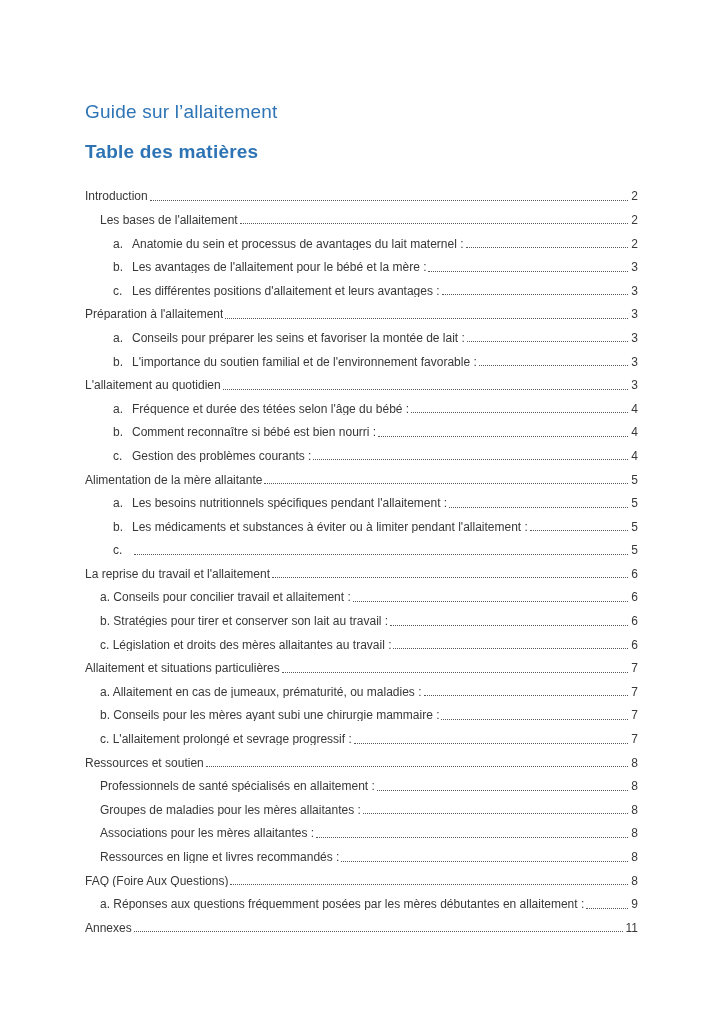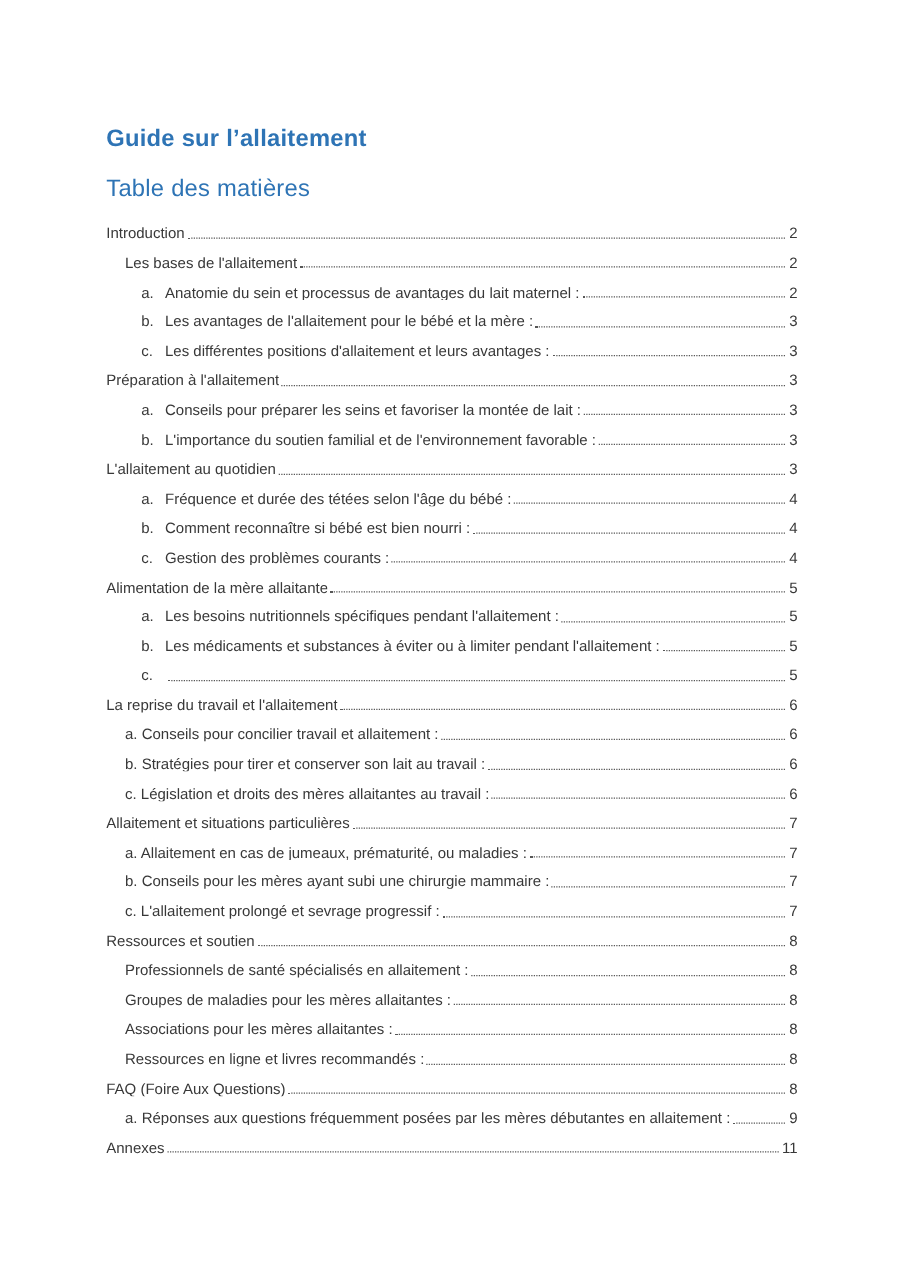--- a/index.html
+++ b/index.html
@@ -9,29 +9,29 @@
     font-family:"Liberation Sans", sans-serif;
     color:var(--ink);
   }
   .page {
     box-sizing:border-box;
     width:724px; height:1024px;
     padding:101px 86px 0 85px;
     background:#ffffff;
   }
   .doc-title {
-    font-size:19px; line-height:1.2; font-weight:700;
+    font-size:19px; line-height:1.2; font-weight:400;
     color:var(--accent);
     margin:0 0 17px 0;
     letter-spacing:0.2px;
   }
   .toc-heading {
-    font-size:19px; line-height:1.2; font-weight:400;
+    font-size:19px; line-height:1.2; font-weight:700;
     color:var(--accent);
-    margin:0 0 11px 0;
+    margin:0 0 21px 0;
     letter-spacing:0.2px;
   }
   .toc-list { width:100%; }
   .toc-entry {
     display:flex; align-items:center;
     height:23.6px;
     font-size:12px; line-height:1;
     color:var(--ink);
     cursor:pointer;
   }

